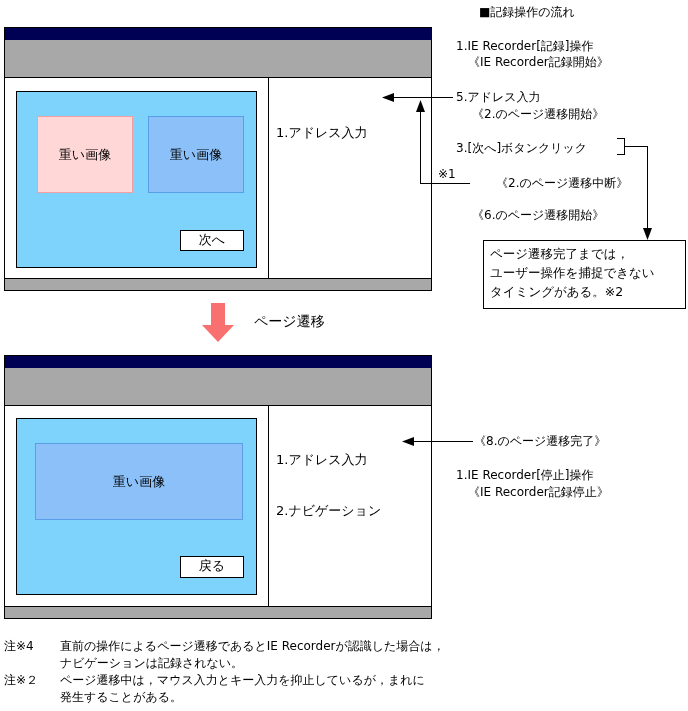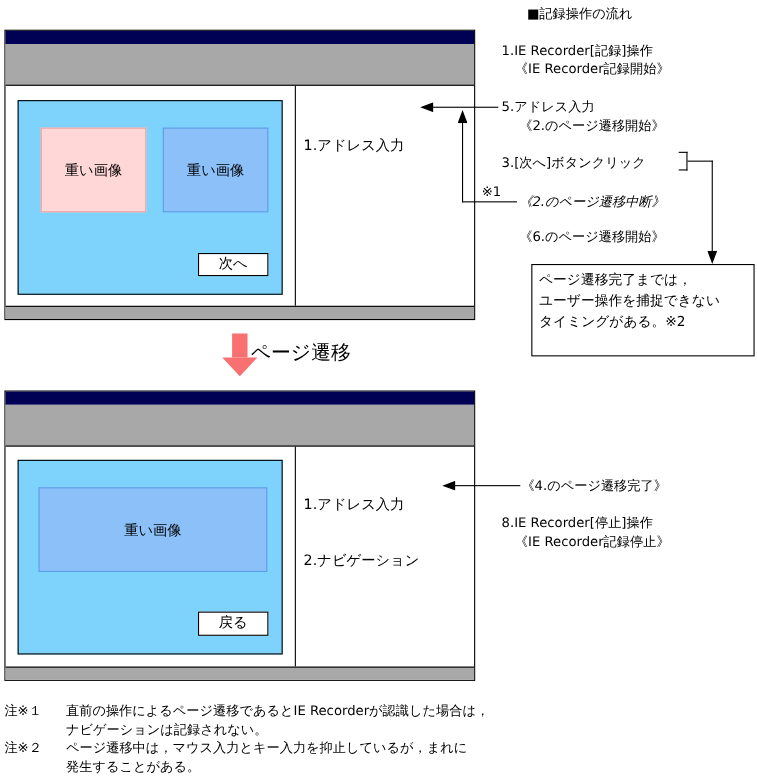--- a/index.html
+++ b/index.html
@@ -43,21 +43,21 @@
   <div class="log" style="left:271px; top:62px;">
     <div>1.アドレス入力</div>
   </div>
   <div class="statusbar"></div>
 </div>
 
 <svg class="abs" style="left:200px; top:303px;" width="36" height="40" viewBox="0 0 36 40">
   <rect x="11" y="0" width="14" height="22" fill="#f87070"></rect>
   <polygon points="2,22 34,22 18,39" fill="#f87070"></polygon>
 </svg>
-<div class="txt" style="left:228px; top:313px; font-size:18px;">ページ遷移</div>
+<div class="txt" style="left:254px; top:313px; font-size:14px;">ページ遷移</div>
 
 <div class="win" style="top:355px; height:264px;">
   <div class="titlebar"></div>
   <div class="toolbar"></div>
   <div class="divider" style="left:263px;"></div>
   <div class="page" style="left:11px; top:62px; width:241px; height:177px;">
     <div class="img blue" style="left:18px; top:24px; width:208px; height:77px;">
       <span>重い画像</span>
     </div>
     <div class="btn" style="left:163px; top:137px; width:64px; height:22px;">
@@ -73,29 +73,29 @@
 
 <div class="txt" style="left:458px; top:4px;margin-left:21px;">■記録操作の流れ</div>
 <div class="txt" style="left:456px; top:38px;">1.IE Recorder[記録]操作</div>
 <div class="txt" style="left:468px; top:54px;">《IE Recorder記録開始》</div>
 
 <div class="txt" style="left:456px; top:89px;">5.アドレス入力</div>
 <div class="txt" style="left:472px; top:106px;">《2.のページ遷移開始》</div>
 
 <div class="txt" style="left:456px; top:140px;">3.[次へ]ボタンクリック</div>
 <div class="txt" style="left:438px; top:166px;">※1</div>
-<div class="txt" style="left:472px; top:175px;font-style:italic;">《2.のページ遷移中断》</div>
+<div class="txt" style="left:496px; top:175px;">《2.のページ遷移中断》</div>
 <div class="txt" style="left:472px; top:207px;">《6.のページ遷移開始》</div>
 
-<div class="note-box" style="left:483px; top:240px; width:203px; height:84px;">ページ遷移完了までは，
+<div class="note-box" style="left:483px; top:240px; width:203px; height:69px;">ページ遷移完了までは，
 ユーザー操作を捕捉できない
 タイミングがある。※2</div>
 
-<div class="txt" style="left:474px; top:433px;">《4.のページ遷移完了》</div>
-<div class="txt" style="left:456px; top:467px;">8.IE Recorder[停止]操作</div>
+<div class="txt" style="left:474px; top:433px;">《8.のページ遷移完了》</div>
+<div class="txt" style="left:456px; top:467px;">1.IE Recorder[停止]操作</div>
 <div class="txt" style="left:468px; top:484px;text-align:center;">《IE Recorder記録停止》</div>
 
 <div class="line" style="left:390px; top:97px; width:63px; height:1px;"></div>
 <svg class="abs" style="left:382px; top:93px;" width="12" height="9">
     <polygon points="0,4.5 12,0 12,9" fill="#000"></polygon>
   </svg>
 
 <div class="line" style="left:420px; top:183px; width:50px; height:1px;"></div>
 <div class="line" style="left:420px; top:108px; width:1px; height:76px;"></div>
 <svg class="abs" style="left:416px; top:100px;" width="9" height="12">
@@ -110,18 +110,18 @@
 <div class="line" style="left:647px; top:146px; width:1px; height:84px;"></div>
 <svg class="abs" style="left:643px; top:228px;" width="9" height="12">
     <polygon points="0,0 9,0 4.5,12" fill="#000"></polygon>
   </svg>
 
 <div class="line" style="left:410px; top:441px; width:63px; height:1px;"></div>
 <svg class="abs" style="left:402px; top:437px;" width="12" height="9">
     <polygon points="0,4.5 12,0 12,9" fill="#000"></polygon>
   </svg>
 
-<div class="footnote" style="left:4px; top:638px;">注※１</div>
+<div class="footnote" style="left:4px; top:638px;">注※4</div>
 <div class="footnote" style="left:60px; top:638px;">直前の操作によるページ遷移であるとIE Recorderが認識した場合は，
 ナビゲーションは記録されない。</div>
 <div class="footnote" style="left:4px; top:672px;">注※２</div>
 <div class="footnote" style="left:60px; top:672px;">ページ遷移中は，マウス入力とキー入力を抑止しているが，まれに
 発生することがある。</div>
 
 </body></html>

